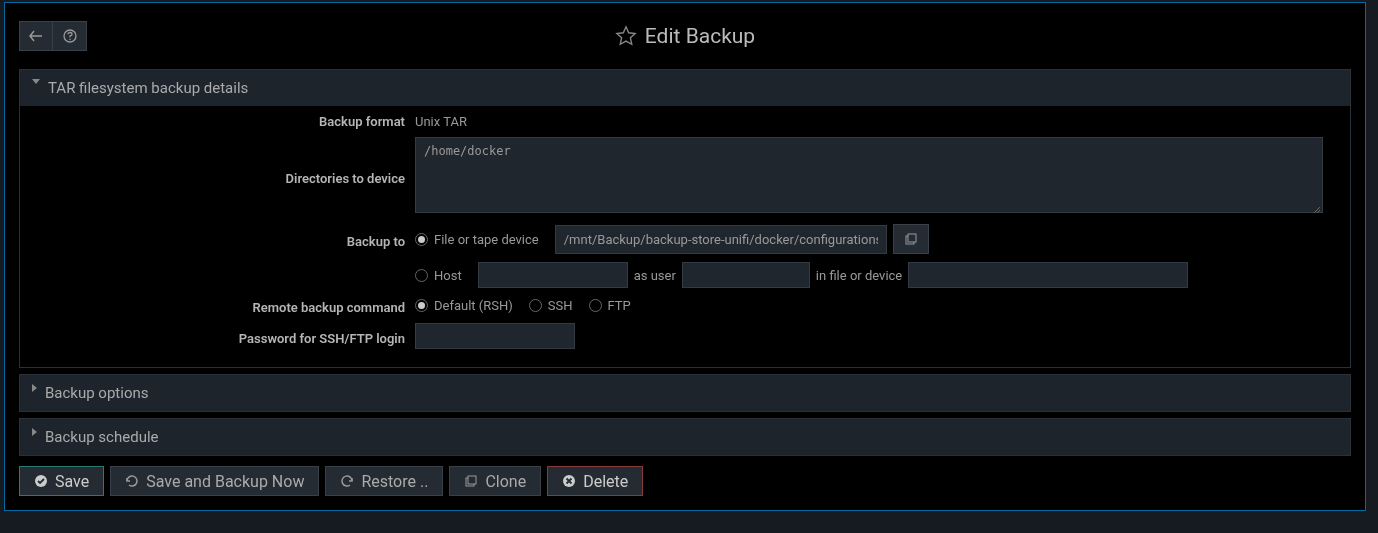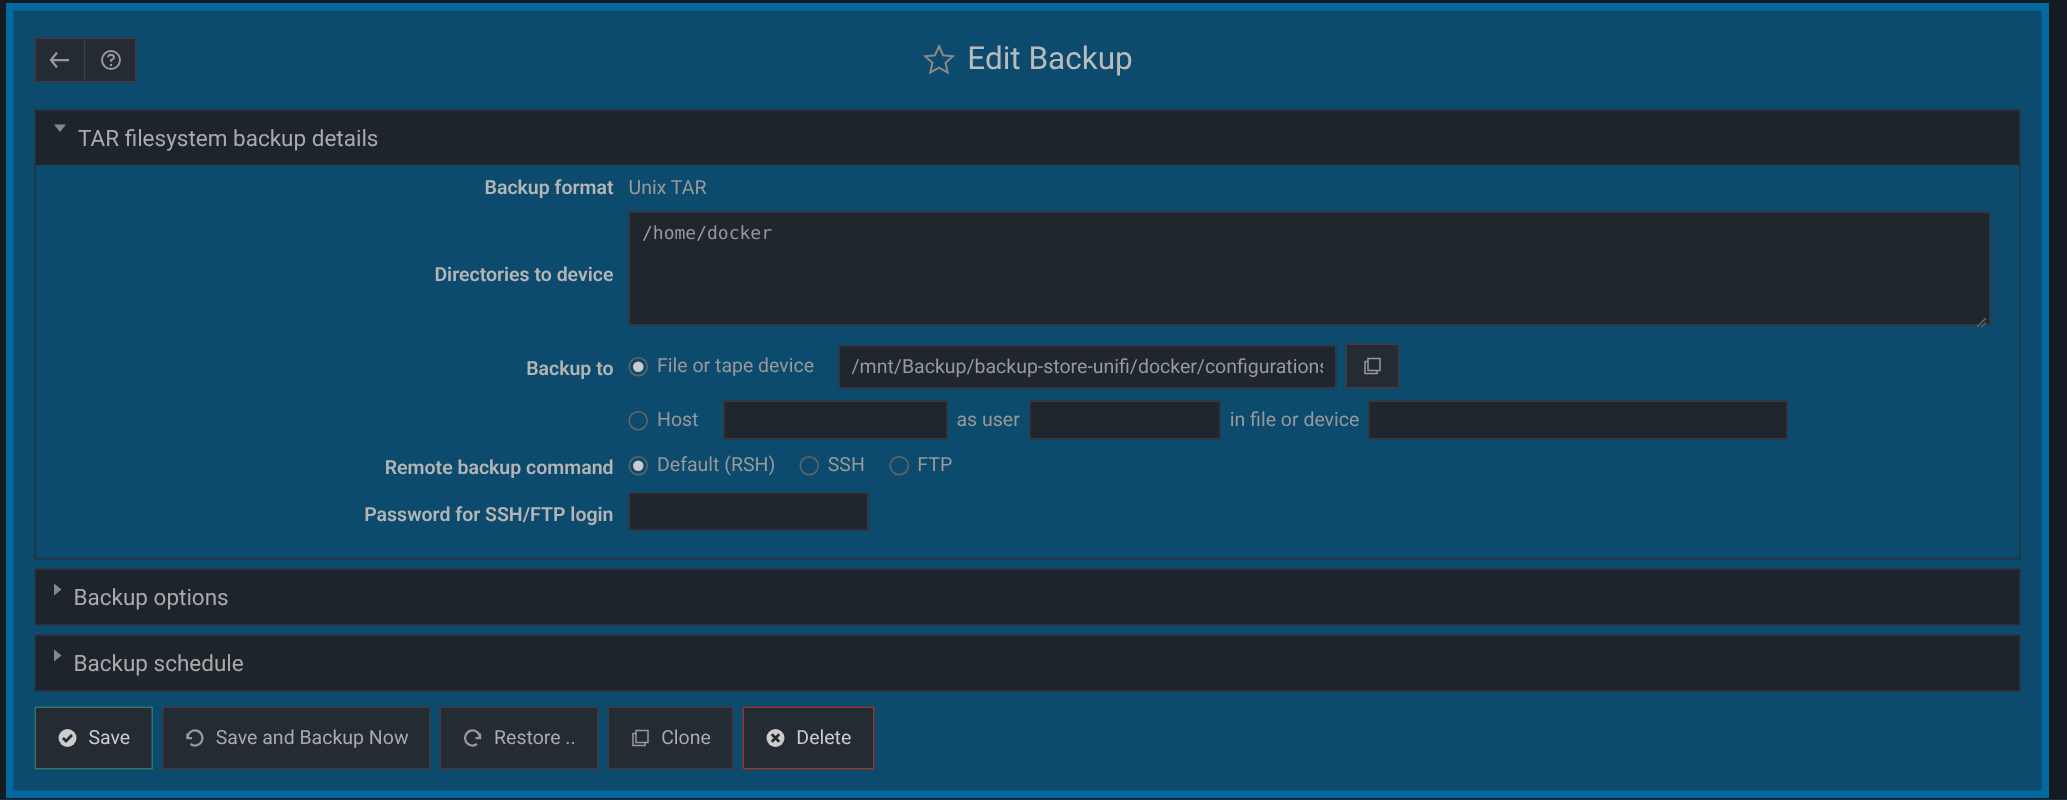--- a/index.html
+++ b/index.html
@@ -6,24 +6,24 @@
 body {
   background: #161b22;
   color: #999;
   font-family: -apple-system, BlinkMacSystemFont, "Segoe UI", Roboto, sans-serif;
   font-size: 13px;
   width: 1378px;
   height: 533px;
   overflow: hidden;
 }
 .container {
-  background: #0c4a6e;
+  background: #000000;
   margin: 2px 12px 8px 4px;
   padding: 18px 14px 14px 14px;
-  border: 5px solid #0369a1;
+  border: 1px solid #0369a1;
 }
 .header {
   display: flex;
   align-items: center;
   margin-bottom: 18px;
   position: relative;
 }
 .header-buttons {
   display: flex;
 }
@@ -137,30 +137,30 @@
   cursor: pointer;
   color: #999;
 }
 .inline-text { color: #999; }
 .actions {
   display: flex;
   gap: 0;
   margin-top: 10px;
 }
 .btn {
-  height: 42px;
+  height: 30px;
   padding: 0 14px;
   background: #252b33;
   border: 1px solid #3a4048;
   color: #aaa;
   display: flex;
   align-items: center;
   gap: 7px;
   cursor: pointer;
-  font-size: 13px;
+  font-size: 16px;
 }
 .btn + .btn { margin-left: 6px; }
 .btn.save { border-color: #2b7a6f; color: #ccc; }
 .btn.delete { border-color: #8b3a3a; color: #ccc; }
 .triangle-down {
   width: 0; height: 0;
   border-left: 4px solid transparent;
   border-right: 4px solid transparent;
   border-top: 5px solid #888;
 }

